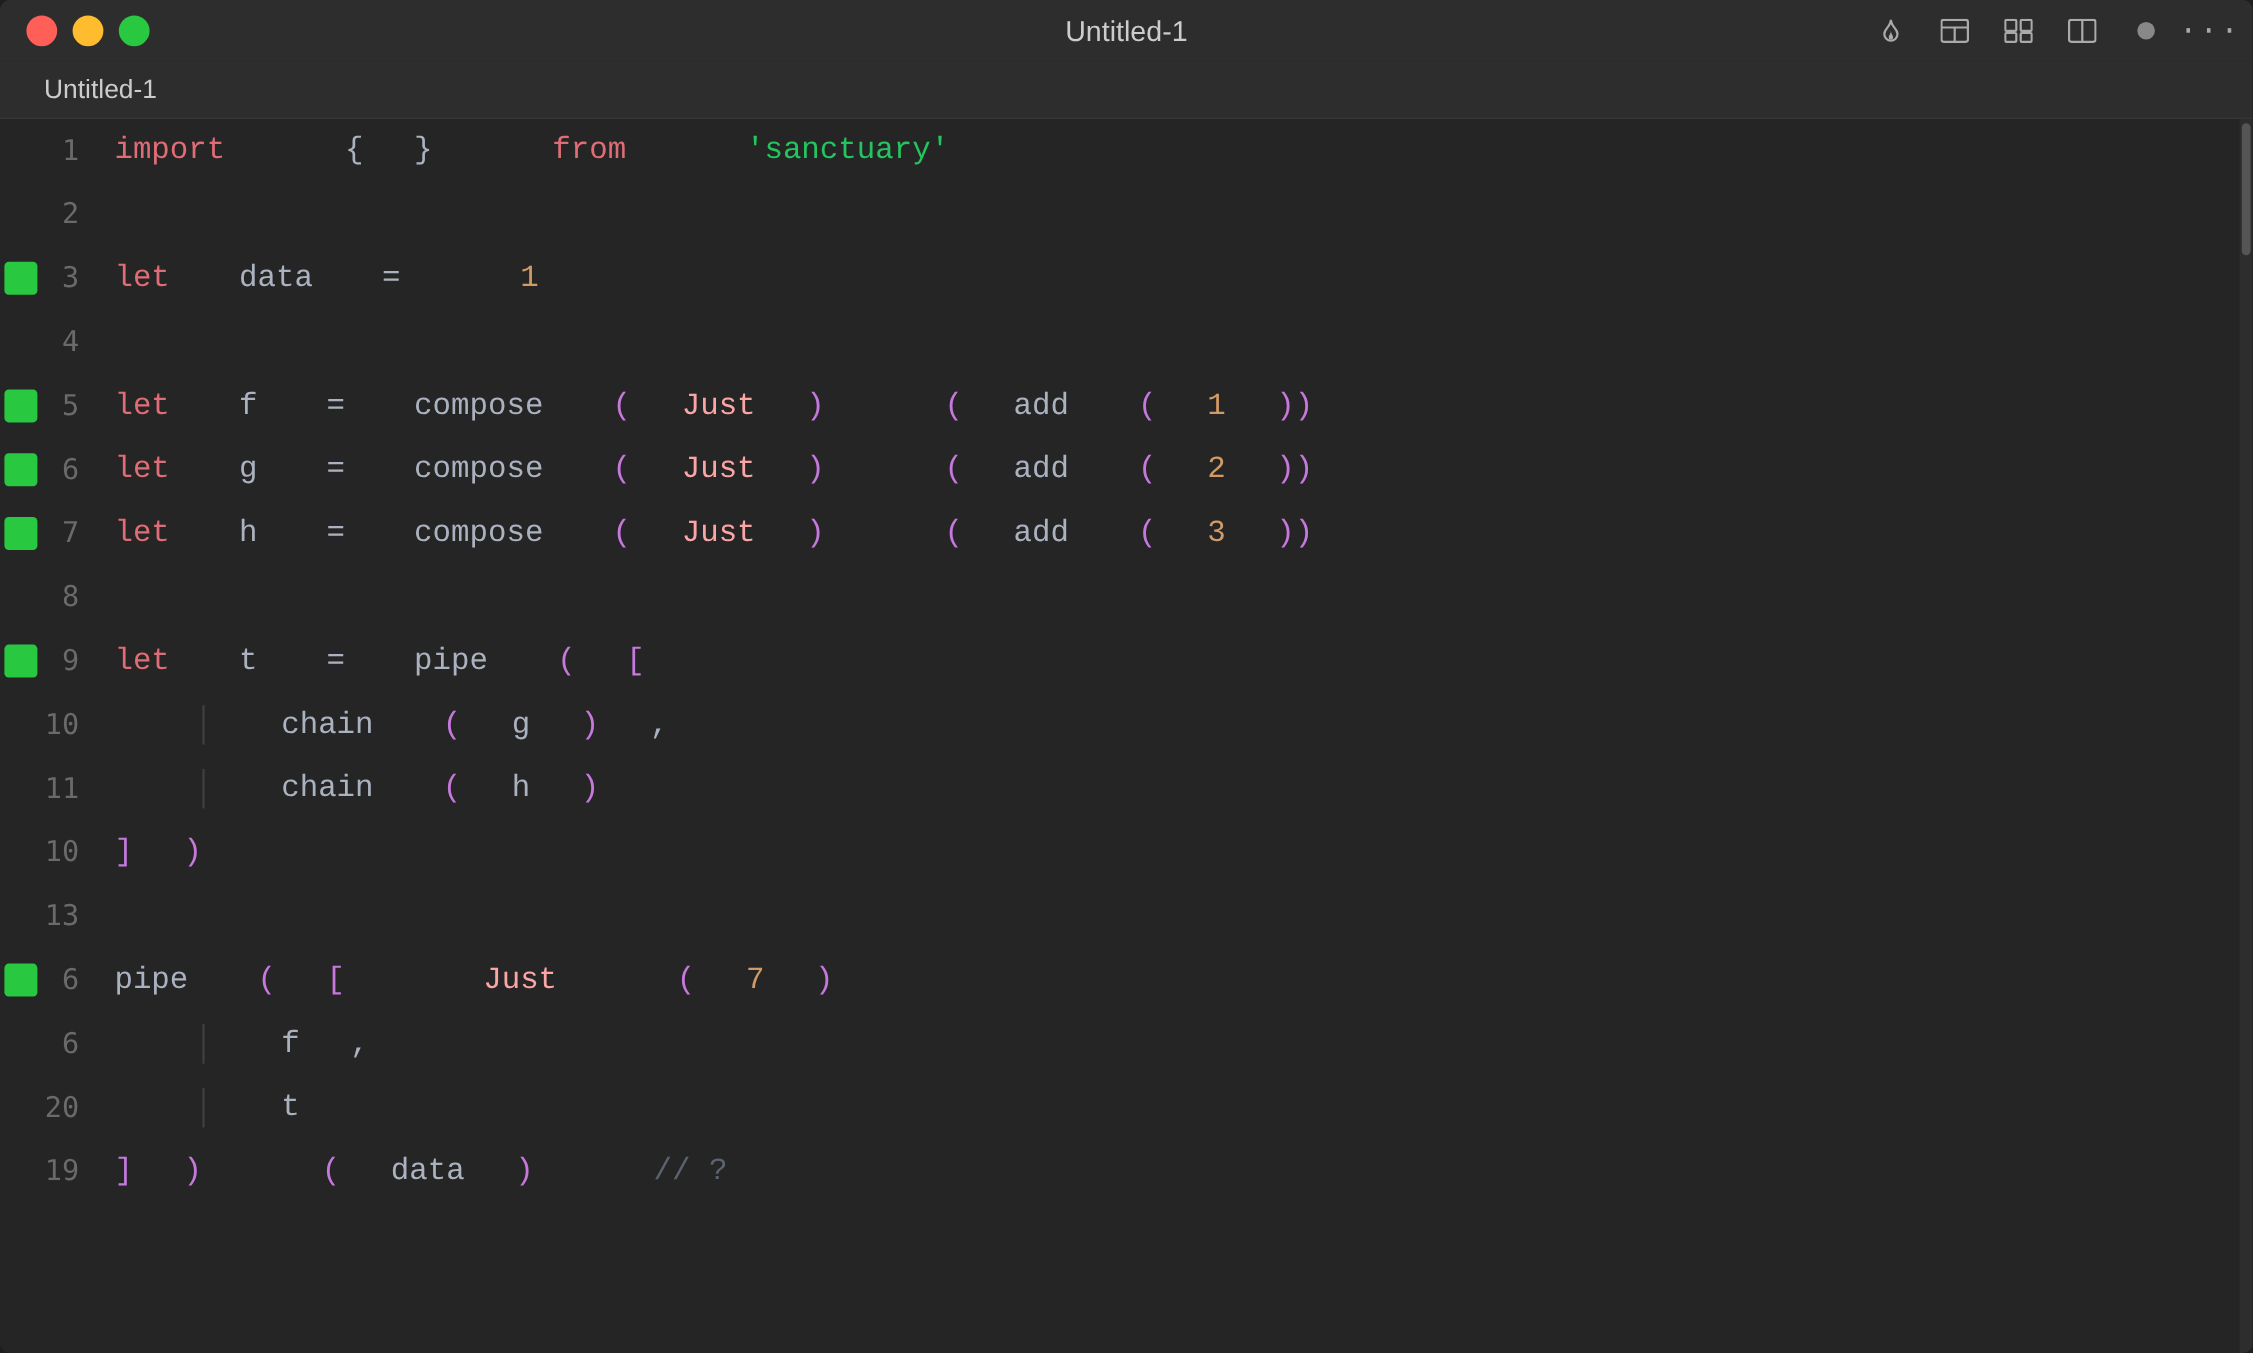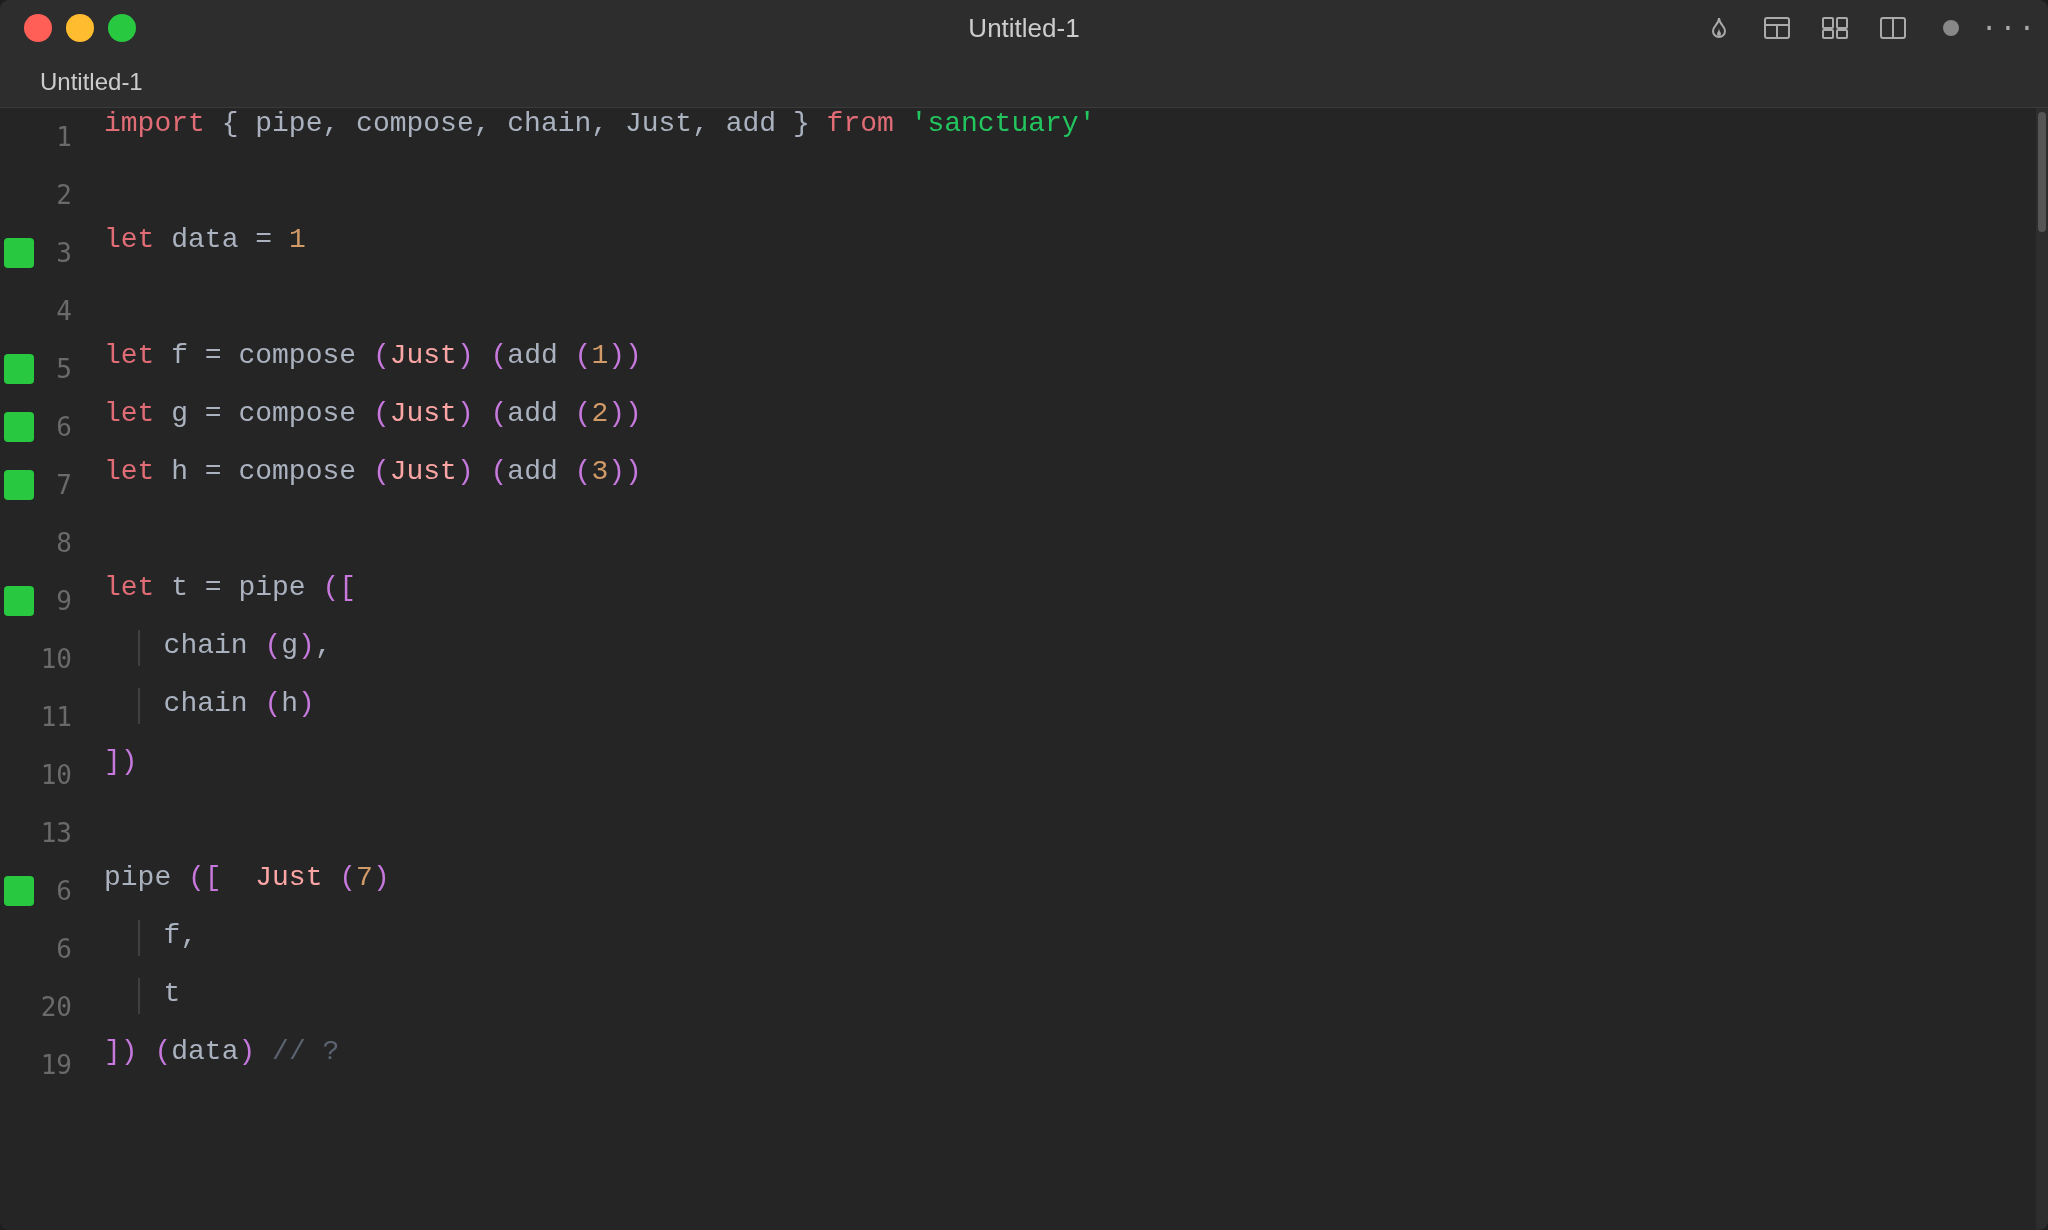--- a/index.html
+++ b/index.html
@@ -149,23 +149,25 @@
     .code-content {
       flex: 1;
       padding-left: 24px;
       padding-top: 0;
       overflow: hidden;
     }
 
     .code-line {
       height: 58px;
       display: flex;
+      align-items: center;
       font-size: 28px;
       font-family: 'Menlo', 'Monaco', 'Courier New', monospace;
       white-space: pre;
+      gap: 46px;
     }
 
     
     .kw { color: #e06c75; } 
     .str { color: #22c55e; } 
     .num { color: #d19a66; } 
     .cls { color: #fca5a5; } 
     .paren { color: #c678dd; } 
     .bracket { color: #c678dd; } 
     .punct { color: #abb2bf; } 
@@ -332,21 +334,21 @@
         <div class="line-row">
           <div class="breakpoint hidden"></div>
           <div class="line-num">19</div>
         </div>
       </div>
     </div>
 
     <div class="code-content">
 
       <div class="code-line">
-        <span class="kw">import</span><span class="plain"> </span><span class="punct">{</span><span class="plain"> pipe, compose, chain, Just, add </span><span class="punct">}</span><span class="plain"> </span><span class="kw">from</span><span class="plain"> </span><span class="str">'sanctuary'</span>
+        <span class="kw">import</span><span class="plain"> </span><span class="punct">{</span><span class="punct">}</span><span class="plain"> </span><span class="kw">from</span><span class="plain"> </span><span class="str">'sanctuary'</span>
       </div>
 
       <div class="code-line">&nbsp;</div>
 
       <div class="code-line">
         <span class="kw">let</span><span class="plain"> data </span><span class="op">=</span><span class="plain"> </span><span class="num">1</span>
       </div>
 
       <div class="code-line">&nbsp;</div>
 

